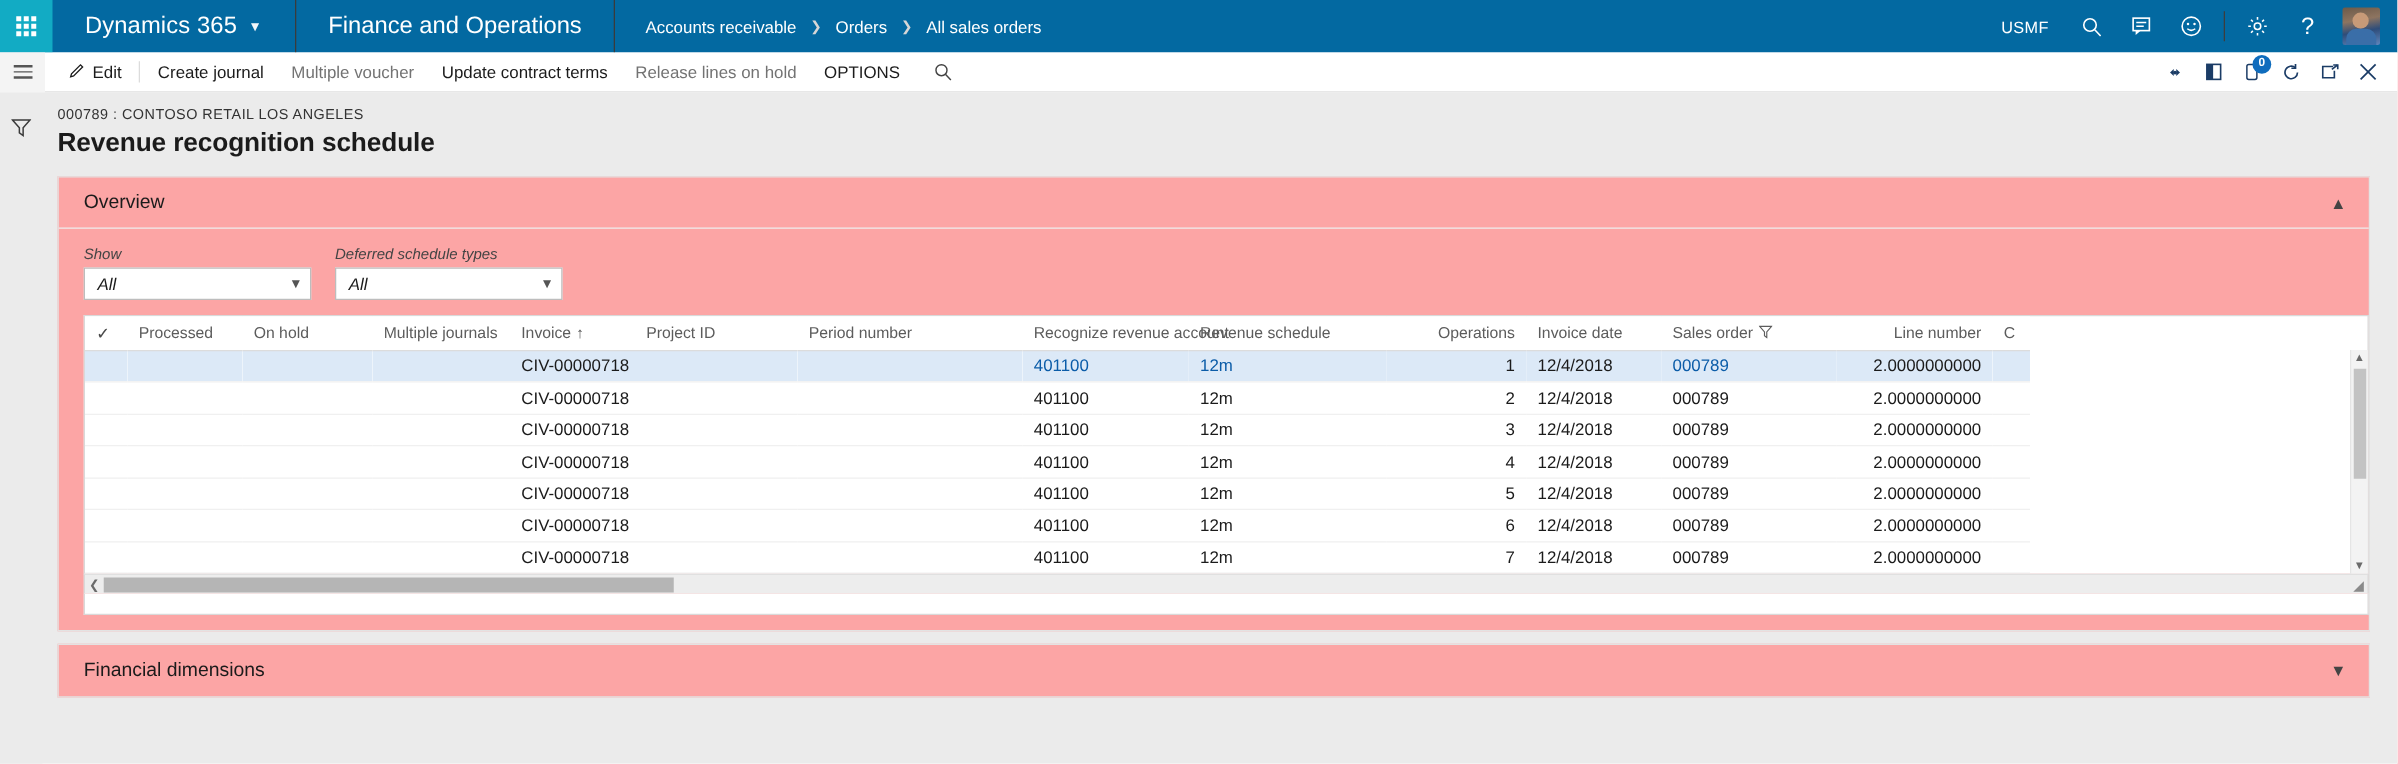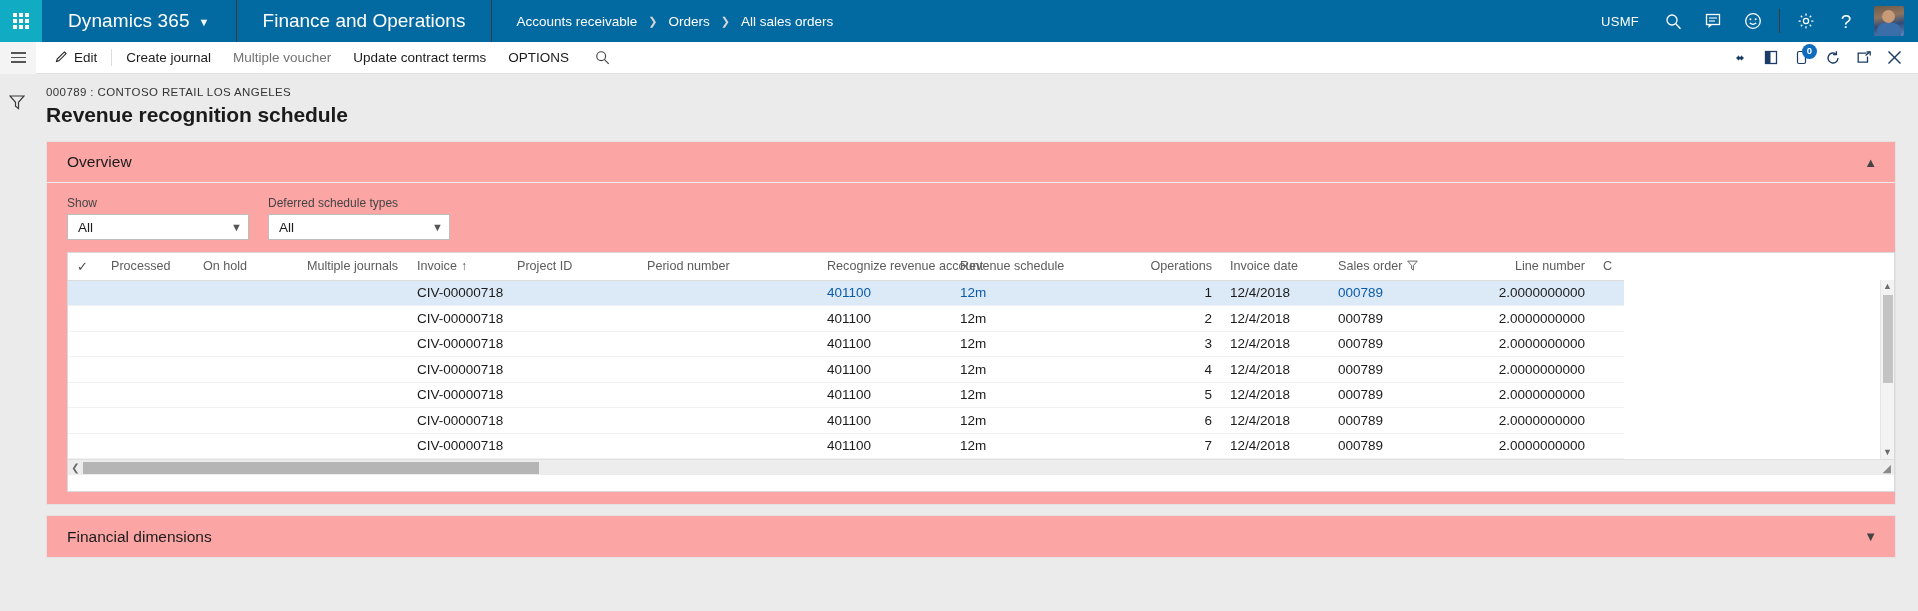--- a/index.html
+++ b/index.html
@@ -210,20 +210,21 @@
     border-bottom: 1px solid #ededed;
   }
   .card-head.nb { border-bottom: none; }
   .card-title { font-size: 15.5px; color: #1b1b1b; }
   .card-chev { margin-left: auto; color: #444; font-size: 13px; }
 
   .filters {
     display: flex;
     gap: 19px;
     padding: 13px 0 12px 20px;
+    font-style: italic;
   }
   .field { display: flex; flex-direction: column; }
   .field-label {
     font-size: 12px;
     color: #444;
     margin-bottom: 4px;
   }
   .select-box {
     width: 182px;
     height: 26px;
@@ -422,20 +423,21 @@
         <svg width="13" height="13" viewBox="0 0 13 13">
             <path d="M1.5 11.5 L2.2 9.1 L9.4 1.9 L11.1 3.6 L3.9 10.8 Z" fill="none" stroke="#1b1b1b" stroke-width="1.05"></path>
           </svg>
       </span>
       <span>Edit</span>
     </div>
     <div class="cmd-sep"></div>
     <div class="cmd-btn">Create journal</div>
     <div class="cmd-btn disabled">Multiple voucher</div>
     <div class="cmd-btn">Update contract terms</div>
+    <div class="cmd-btn disabled">Release lines on hold</div>
     <div class="cmd-btn">OPTIONS</div>
     <div class="cmd-search">
       <svg width="15" height="15" viewBox="0 0 17 17">
           <circle cx="7" cy="7" r="5" fill="none" stroke="#444" stroke-width="1.3"></circle>
           <line x1="10.8" y1="10.8" x2="15.5" y2="15.8" stroke="#444" stroke-width="1.3"></line>
         </svg>
     </div>
   </div>
 
   <div class="cmd-right">

